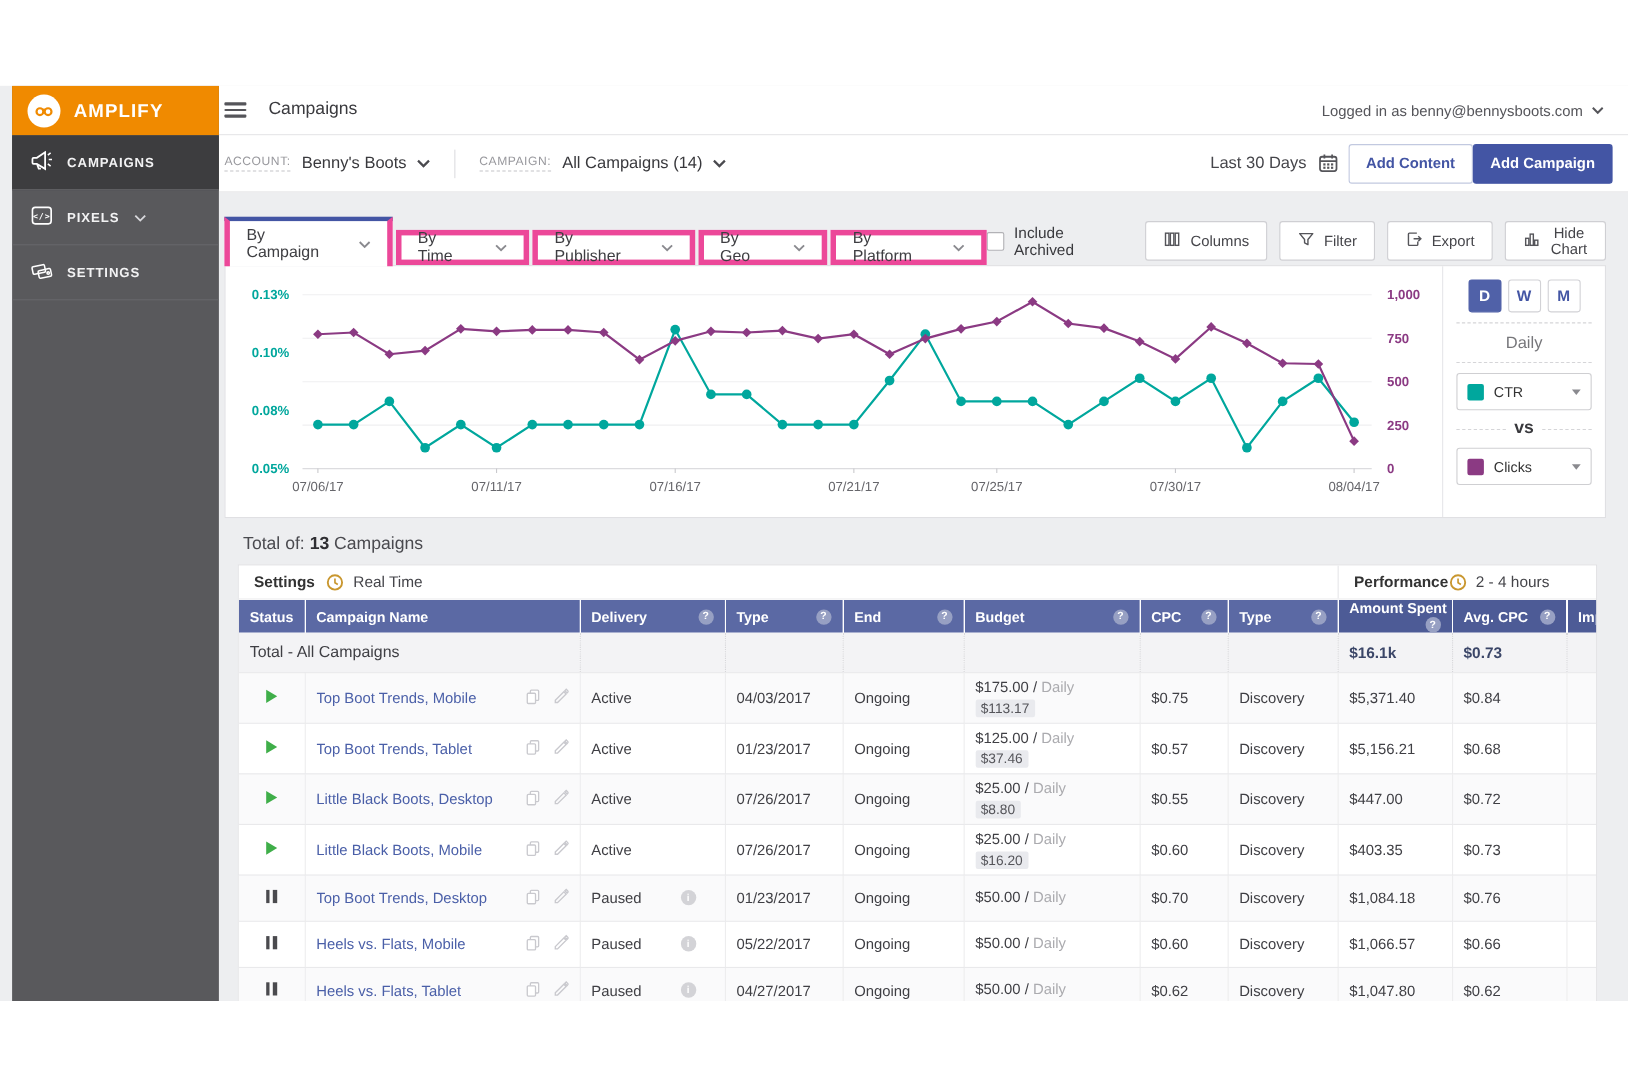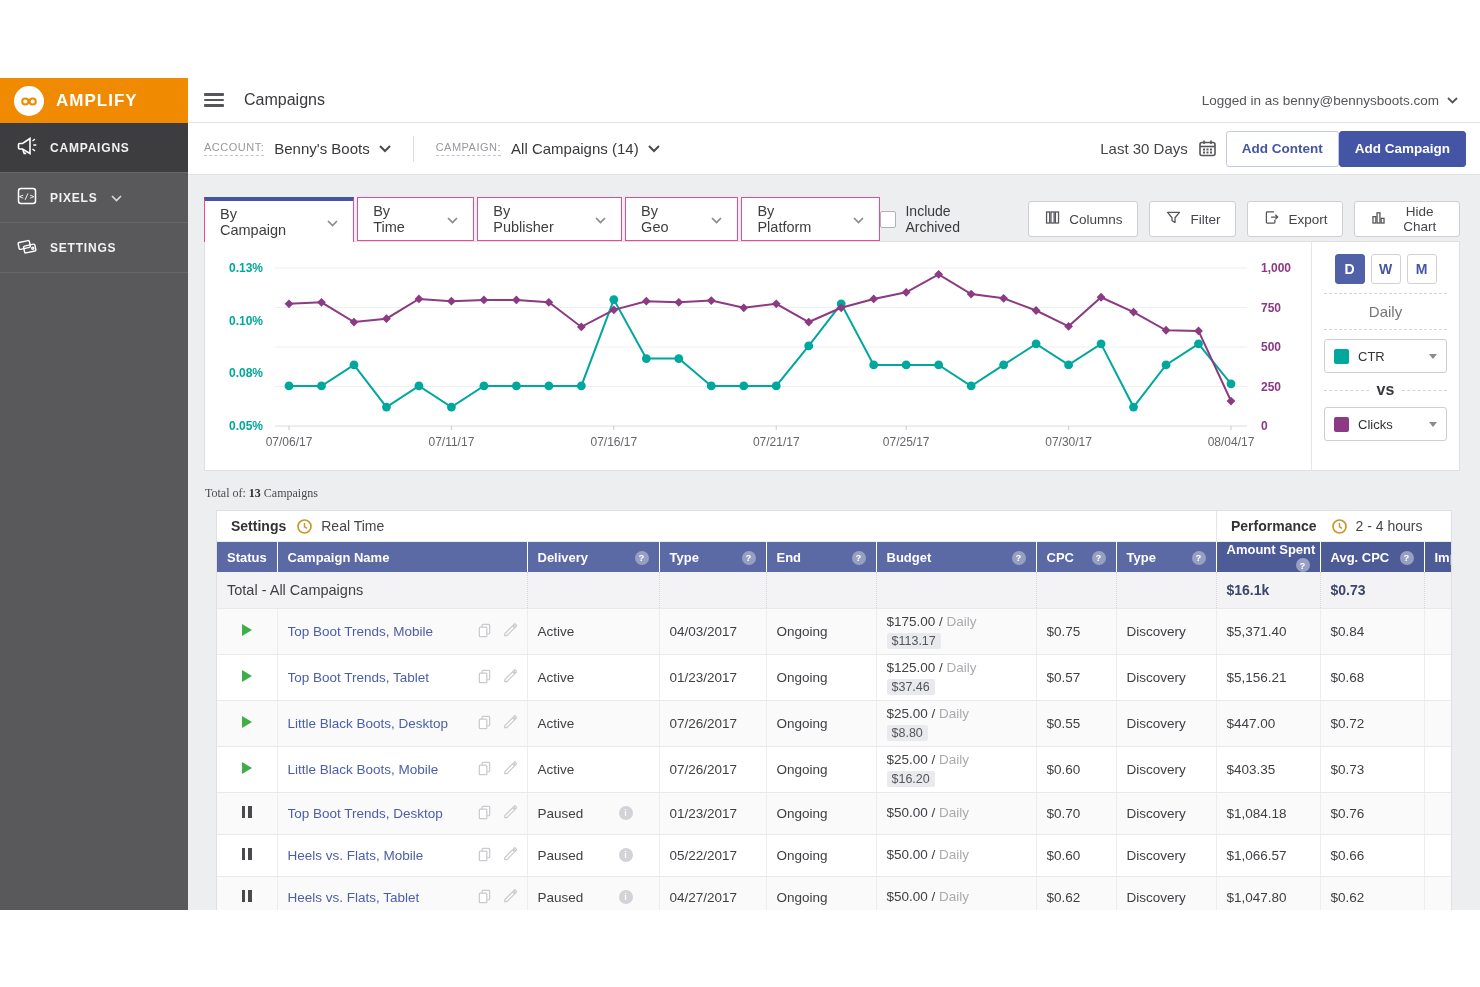--- a/index.html
+++ b/index.html
@@ -2,21 +2,21 @@
 <html><head>
 <meta charset="utf-8">
 <style>
   * { margin:0; padding:0; box-sizing:border-box; }
   html,body { background:#ffffff; }
   body { font-family:"Liberation Sans","DejaVu Sans",sans-serif; width:1480px; height:987px; position:relative; color:#3f3f41; }
 
   .app { position:absolute; top:78px; left:0; width:1480px; height:832px; background:#edeef0; overflow:hidden; }
 
   
-  .sidebar { position:absolute; left:0; top:0; width:188px; height:100%; background:#59595c; z-index:5; }
+  .sidebar { position:absolute; left:11px; top:0; width:188px; height:100%; background:#59595c; z-index:5; }
   .logo-block { height:45px; background:#f08a00; display:flex; align-items:center; gap:12px; padding:0 14px; }
   .logo-circle { width:30px; height:30px; border-radius:50%; background:#ffffff; display:flex; align-items:center; justify-content:center; flex:none; }
   .brand-name { color:#ffffff; font-size:17px; font-weight:bold; letter-spacing:1px; }
   .nav-item { height:50px; display:flex; align-items:center; gap:12px; padding:0 16px; color:#f2f2f3; font-size:12px; font-weight:bold; letter-spacing:.8px; border-bottom:1px solid #67676a; cursor:pointer; }
   .nav-item.active { background:#3d3d3f; }
   .nav-item svg { flex:none; }
   .nav-caret { margin-left:2px; }
 
   
   .topbar { position:absolute; left:188px; top:0; right:0; height:45px; background:#ffffff; border-bottom:1px solid #e3e3e5; display:flex; align-items:center; padding:0 22px 0 16px; z-index:4; }
@@ -34,21 +34,21 @@
   .daterange { display:flex; align-items:center; gap:9px; font-size:15px; color:#45454a; cursor:pointer; margin-right:8px; }
   .btn { height:36px; border-radius:3px; font-size:13.5px; display:inline-flex; align-items:center; gap:8px; padding:0 15px; cursor:pointer; background:#ffffff; border:1px solid #cfcfd3; color:#45454a; }
   .btn-outline-primary { border:1px solid #c2c9e0; color:#4355a4; font-weight:bold; }
   .btn-primary { background:#4355a4; border:1px solid #4355a4; color:#ffffff; font-weight:bold; }
 
   
   .content { position:absolute; top:97px; left:188px; right:0; bottom:0; padding:22px 20px 0 16px; }
 
   .toolbar { display:flex; align-items:center; }
   .tabs { display:flex; gap:3px; align-items:flex-end; }
-  .tab { height:44px; background:#ffffff; border:1px solid #ec4899; display:flex; align-items:center; gap:26px; padding:0 15px; font-size:14.5px; color:#3e3e42; cursor:pointer; position:relative; }
+  .tab { height:32px; background:#ffffff; border:5px solid #ec4899; display:flex; align-items:center; gap:26px; padding:0 15px; font-size:14.5px; color:#3e3e42; cursor:pointer; position:relative; }
   .tab.active { border-top:4px solid #4355a4; border-bottom:none; height:45px; margin-bottom:-1px; z-index:3; font-weight:normal; }
   .archived { display:flex; align-items:center; gap:9px; margin-left:auto; font-size:14px; color:#39393d; cursor:pointer; }
   .checkbox { width:17px; height:17px; border:1px solid #b2b2b6; border-radius:2px; background:#fff; }
   .tool-buttons { display:flex; gap:11px; margin-left:24px; }
 
   
   .chart-card { background:#ffffff; border:1px solid #e0e0e3; height:230px; display:flex; position:relative; z-index:2; }
   .chart-main { flex:1; padding-top:14px; overflow:hidden; }
   .legend-panel { width:148px; border-left:1px solid #e6e6e9; padding:12px 12px 0; display:flex; flex-direction:column; }
   .period-row { display:flex; gap:6px; justify-content:center; }
@@ -58,29 +58,29 @@
   .period-label { text-align:center; font-size:15px; color:#76767a; }
   .series-select { height:34px; border:1px solid #cfcfd2; border-radius:3px; display:flex; align-items:center; gap:9px; padding:0 9px; cursor:pointer; background:#fff; }
   .swatch { width:15px; height:15px; border-radius:2px; flex:none; }
   .series-select .lbl { font-size:13px; color:#333; }
   .sel-caret { margin-left:auto; width:0; height:0; border-left:4.5px solid transparent; border-right:4.5px solid transparent; border-top:5px solid #8a8a8f; }
   .vs-row { display:flex; align-items:center; gap:8px; margin:8px 0; }
   .vs-row .line { flex:1; border-top:1px dashed #d5d5d8; }
   .vs-row .vs { font-size:16px; font-weight:bold; color:#39393d; }
 
   
-  .summary { margin:15px 0 9px 1px; font-size:12px; color:#4a4a4f;font-family:Liberation Serif, serif; }
+  .summary { margin:15px 0 9px 17px; font-size:16px; color:#4a4a4f; }
   .summary b { color:#2f2f33; }
 
   
   .table-card { background:#ffffff; border:1px solid #e0e0e3; margin:0 8px 0 12px; overflow:hidden; position:relative; }
   .settings-row { height:31px; display:flex; align-items:center; padding:0 14px; font-size:14px; color:#45454a; position:relative; border-bottom:1px solid #ededef; }
   .settings-row .bold { font-weight:bold; color:#333; margin-right:10px; }
   .perf-block { position:absolute; left:999px; top:0; bottom:0; display:flex; align-items:center; padding-left:14px; border-left:1px solid #e6e6e9; }
-  .perf-block .bold { font-weight:bold; color:#333; margin-right:14px; }
+  .perf-block .bold { font-weight:bold; color:#333; margin-right:0; }
   .clock { margin-right:8px; display:inline-flex; }
 
   table { border-collapse:collapse; table-layout:fixed; width:1267px; }
   th { background:#5b69a4; color:#ffffff; font-size:13px; font-weight:bold; text-align:left; height:18px; padding:0 10px; border-right:1px solid rgba(255,255,255,.25); position:relative; white-space:nowrap; overflow:hidden; }
   th.group { background:#4d5b96; }
   th .help { float:right; margin-top:1px; }
   .help { width:14px; height:14px; border-radius:50%; background:#97a0c3; color:#fff; font-size:9.5px; font-weight:bold; display:inline-flex; align-items:center; justify-content:center; }
   td { font-size:13.5px; color:#3f3f44; border-right:1px solid #ededee; border-bottom:1px solid #e9e9eb; padding:0 10px; height:42px; background:#fff; }
   tr.total td { background:#f3f3f5; height:36px; font-size:14.5px; border-right:1px dotted #d6d6d9; }
   tr.total .val { font-weight:bold; color:#3b4668; font-size:14px; }

